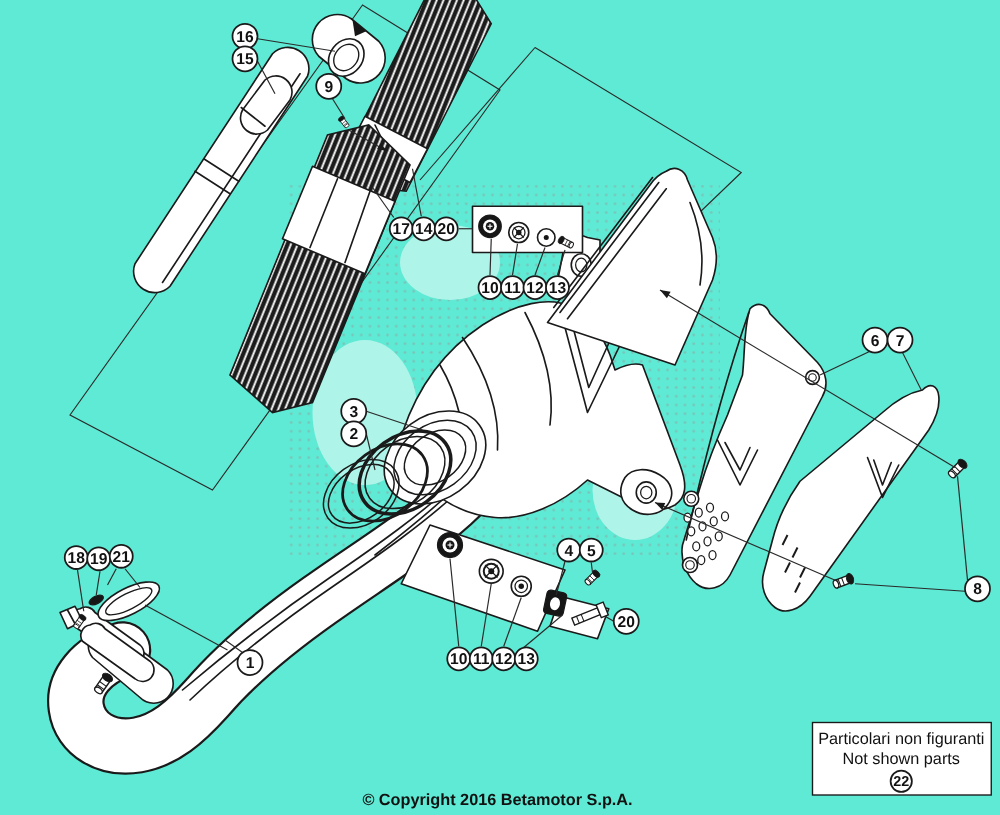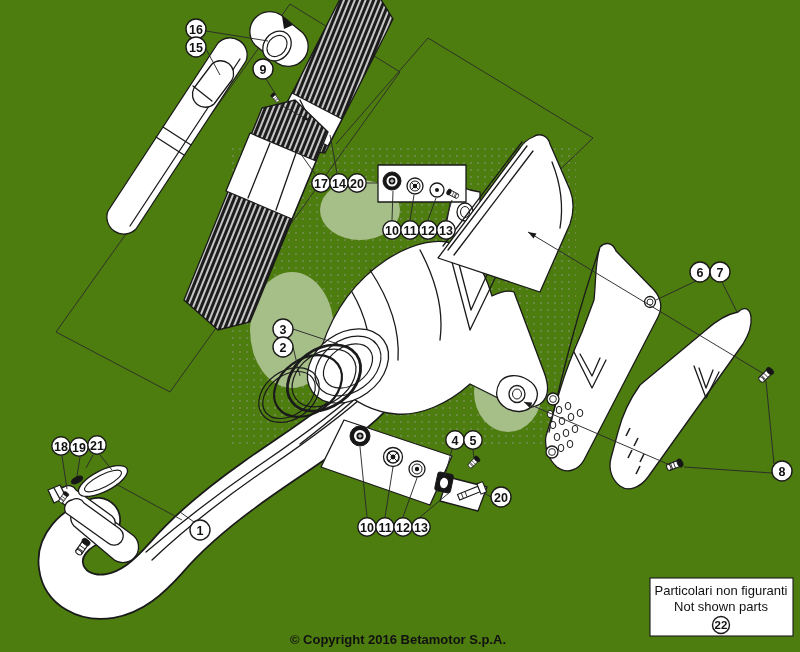--- a/index.html
+++ b/index.html
@@ -1,16 +1,16 @@
 <!DOCTYPE html>
 <html><head>
 <meta charset="utf-8">
 <style>
   html,body{margin:0;padding:0;background:#fff;}
-  #stage{position:relative;width:800px;height:652px;background:#4d7c0f;overflow:hidden;
+  #stage{position:relative;width:800px;height:652px;background:#5eead4;overflow:hidden;
          font-family:"Liberation Sans", sans-serif;}
   svg{display:block;}
   .ln{stroke:#1a1a1a;stroke-width:1.3;fill:none;stroke-linejoin:round;stroke-linecap:round;}
   .fw{stroke:#1a1a1a;stroke-width:1.3;fill:#fff;stroke-linejoin:round;}
   .thin{stroke:#2a2a2a;stroke-width:0.9;fill:none;}
   .leader{stroke:#2a2a2a;stroke-width:0.95;fill:none;}
   .callout circle{fill:#fff;stroke:#1a1a1a;stroke-width:1.4;}
   .callout text{font:bold 12.5px "Liberation Sans",sans-serif;fill:#111;
                 text-anchor:middle;}
   .notetext{font:13px "Liberation Sans",sans-serif;fill:#111;text-anchor:middle;}

